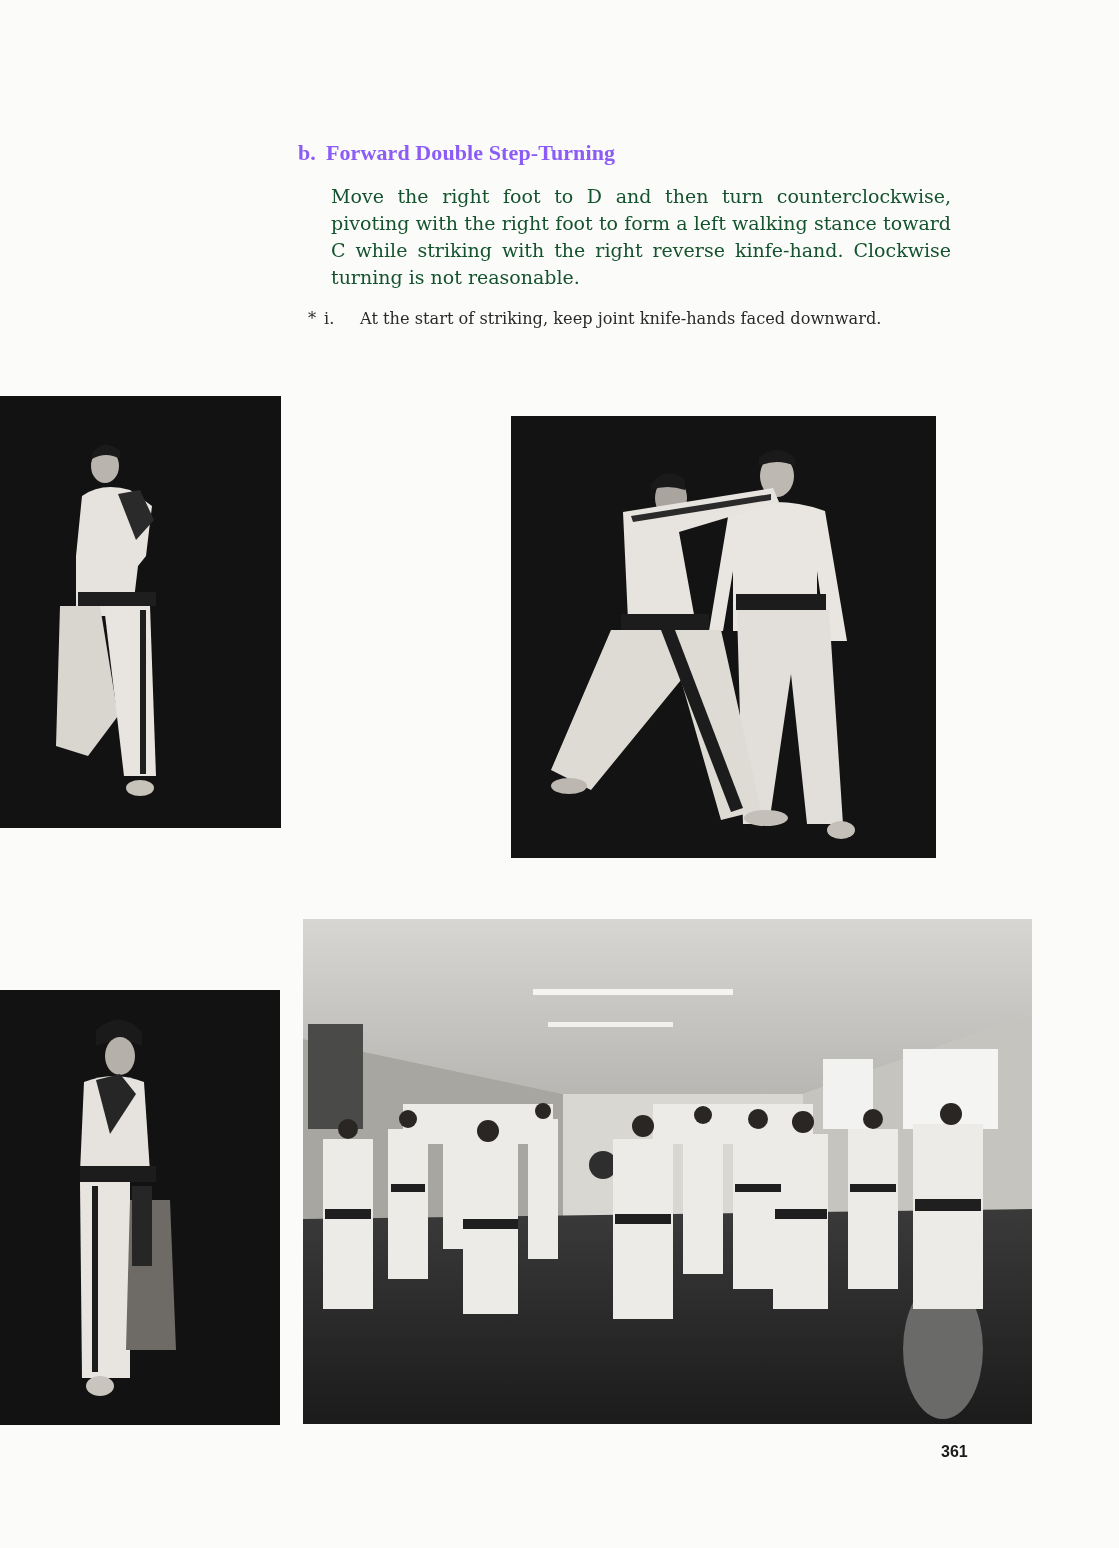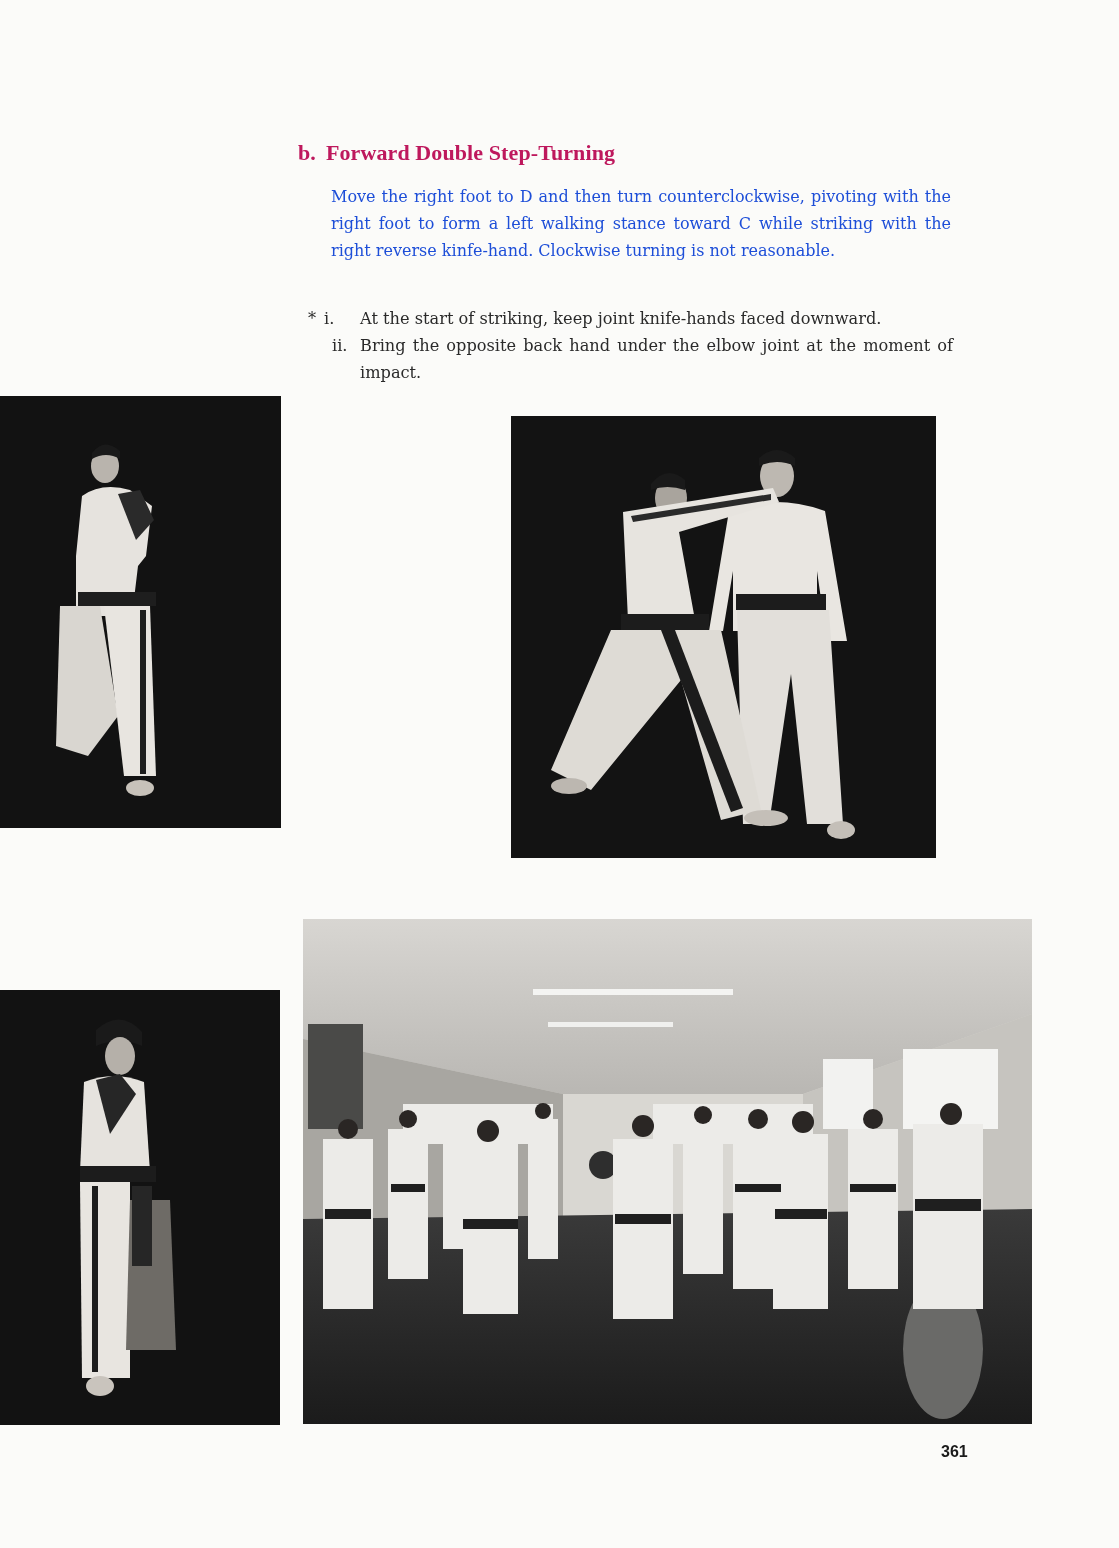--- a/index.html
+++ b/index.html
@@ -4,27 +4,27 @@
 <style>
   html, body { margin: 0; padding: 0; }
   body {
     width: 1119px; height: 1548px; position: relative; overflow: hidden;
     background: #fbfbf9; color: #1c1c1c;
     font-family: "DejaVu Serif", "Liberation Serif", serif;
   }
   .heading {
     position: absolute; left: 298px; top: 140px;
     font-family: "Liberation Serif", "DejaVu Serif", serif;
-    font-weight: bold; font-size: 22px; letter-spacing: 0.1px; color: #be185d;
+    font-weight: bold; font-size: 22px; letter-spacing: 0.1px; color: #8b5cf6;
   }
   .heading .marker { margin-right: 10px; }
   .para {
     position: absolute; left: 331px; top: 183px; width: 620px;
-    font-family: "DejaVu Serif", serif; font-size: 16px; line-height: 27px;
-    text-align: justify; color: #1d4ed8;
+    font-family: "DejaVu Serif", serif; font-size: 19px; line-height: 27px;
+    text-align: justify; color: #14532d;
   }
   .list { position: absolute; left: 308px; top: 305px; width: 645px;
     font-family: "DejaVu Serif", serif; font-size: 16.2px; line-height: 27px; color: #2a2a2a; }
   .li { position: relative; padding-left: 52px; }
   .li .star { position: absolute; left: 0; top: 0; }
   .li .num { position: absolute; left: 16px; top: 0; width: 34px; }
   .li.ii .num { left: 24px; }
   .li .txt { display: block; text-align: justify; }
 
   .photo { position: absolute; background: #111; overflow: hidden; }
@@ -42,24 +42,20 @@
   <span class="marker">b.</span><span>Forward Double Step-Turning</span>
 </div>
 
 <div class="para">Move the right foot to D and then turn counterclockwise, pivoting with the right foot to form a left walking stance toward C while striking with the right reverse kinfe-hand. Clockwise turning is not reasonable.</div>
 
 <div class="list">
   <div class="li">
     <span class="star">*</span>
     <span class="num">i.</span>
     <span class="txt">At the start of striking, keep joint knife-hands faced downward.</span>
-  </div>
-  <div class="li ii">
-    <span class="num">ii.</span>
-    <span class="txt">Bring the opposite back hand under the elbow joint at the moment of impact.</span>
   </div>
 </div>
 
 <div class="photo" style="left:0; top:396px; width:281px; height:432px;" title="Practitioner in dobok with black belt, standing in stance facing forward, left arm raised">
   <svg viewBox="0 0 281 432" preserveAspectRatio="none">
     <rect width="281" height="432" fill="#121212"></rect>
     <ellipse cx="105" cy="70" rx="14" ry="17" fill="#b9b4ad"></ellipse>
     <path d="M92 57 q12 -16 28 -2 l0 8 q-14 -8 -28 0z" fill="#1a1a1a"></path>
     <path d="M82 100 q20 -14 48 -6 l22 16 l-6 50 l-8 10 l-6 50 l-56 0 l0 -60 z" fill="#e6e3de"></path>
     <path d="M118 98 l22 -4 l14 30 l-18 20 z" fill="#2a2a2a"></path>

